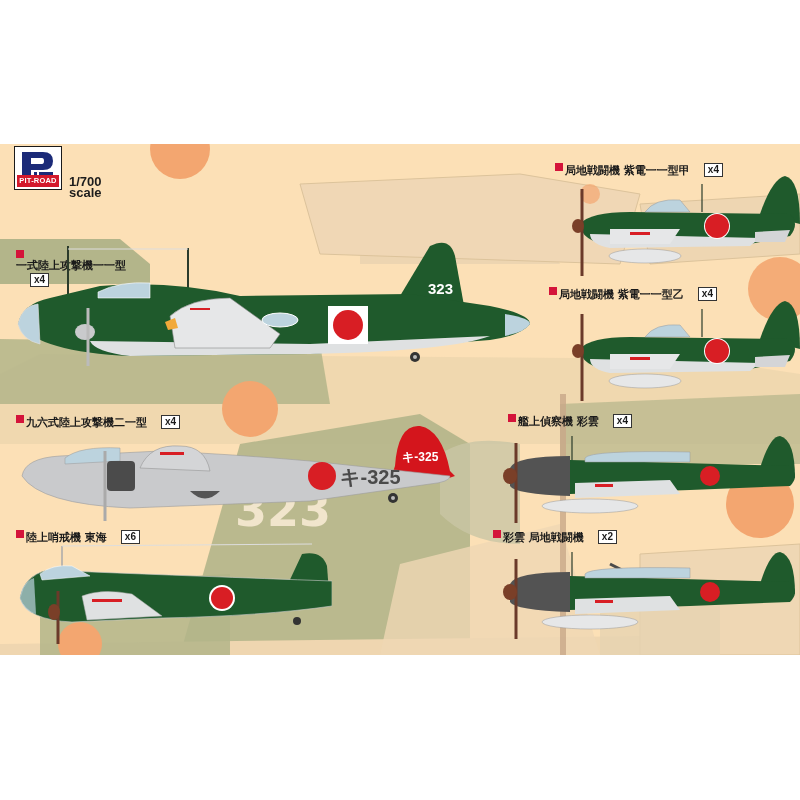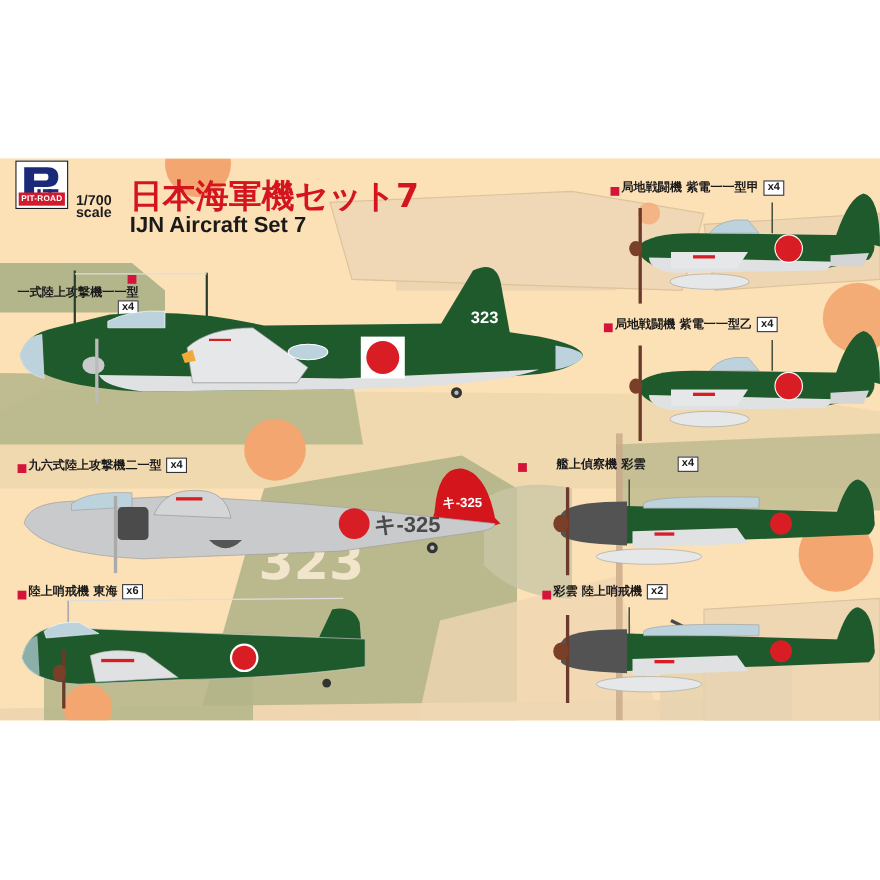--- a/index.html
+++ b/index.html
@@ -5,23 +5,23 @@
   html,body{margin:0;padding:0;background:#ffffff;}
   body{width:800px;height:800px;position:relative;overflow:hidden;font-family:"DejaVu Sans","Liberation Sans",sans-serif;}
   #stage{position:absolute;left:0;top:144px;width:800px;height:511px;background:#fce0b6;overflow:hidden;}
   .bg-svg{position:absolute;left:0;top:0;}
   .logo{position:absolute;left:14px;top:2px;width:48px;height:44px;background:#fff;border:1.5px solid #1a1a1a;box-sizing:border-box;}
   .logo-mark{position:absolute;left:4px;top:3px;width:38px;height:32px;}
   .logo-text{position:absolute;left:2px;bottom:2px;right:2px;height:12px;background:#d3192c;color:#fff;font-family:"Liberation Sans",sans-serif;font-weight:bold;font-size:7.5px;line-height:12px;text-align:center;letter-spacing:0.2px;}
   .scale{position:absolute;left:69px;top:32px;font-family:"Liberation Sans",sans-serif;font-weight:bold;font-size:13px;line-height:11px;color:#1c1c1c;text-align:left;}
   .title-jp{position:absolute;left:118px;top:14px;font-family:"DejaVu Sans",sans-serif;font-weight:bold;font-size:30px;color:#d4141f;letter-spacing:0px;white-space:nowrap;}
   .title-en{position:absolute;left:118px;top:50px;font-family:"Liberation Sans",sans-serif;font-weight:bold;font-size:20px;color:#1a1a1a;white-space:nowrap;}
-  .label{position:absolute;display:flex;align-items:flex-end;white-space:nowrap;font-family:"DejaVu Sans",sans-serif;font-weight:bold;font-size:11px;color:#1a1a1a;}
+  .label{position:absolute;display:flex;align-items:flex-start;white-space:nowrap;font-family:"DejaVu Sans",sans-serif;font-weight:bold;font-size:11px;color:#1a1a1a;}
   .label .sq{width:8px;height:8px;background:#d4143a;margin-right:2px;display:inline-block;}
-  .label .qty{margin-left:4px;border:1px solid #333;background:#fff;font-family:"Liberation Sans",sans-serif;font-weight:bold;font-size:10px;padding:0 3px;line-height:12px;}
+  .label .qty{margin-left:14px;border:1px solid #333;background:#fff;font-family:"Liberation Sans",sans-serif;font-weight:bold;font-size:10px;padding:0 3px;line-height:12px;}
   .plane{position:absolute;}
 </style>
 </head>
 <body>
 
 <div id="stage">
 
   <svg class="bg-svg" width="800" height="511" viewBox="0 0 800 511">
 
     <path d="M0 95 L120 95 L150 120 L150 140 L0 140 Z" fill="#b3b58a"></path>
@@ -59,22 +59,20 @@
       <rect x="25" y="22" width="3" height="8" fill="#1b2a78"></rect>
     </svg>
     <div class="logo-text">PIT-ROAD</div>
   </div>
 
   <div class="scale">
     <div>1/700</div>
     <div>scale</div>
   </div>
 
-  <div class="title-jp">日本海軍機セット7</div>
-  <div class="title-en">IJN Aircraft Set 7</div>
 
   <div class="label" style="left:16px;top:106px;flex-direction:column;">
     <span class="sq"></span>
     <span>一式陸上攻撃機一一型</span>
     <span class="qty">x4</span>
   </div>
   <div class="label" style="left:16px;top:271px;">
     <span class="sq"></span>
     <span>九六式陸上攻撃機二一型</span>
     <span class="qty">x4</span>
@@ -87,28 +85,28 @@
   <div class="label" style="left:555px;top:19px;">
     <span class="sq"></span>
     <span>局地戦闘機 紫電一一型甲</span>
     <span class="qty">x4</span>
   </div>
   <div class="label" style="left:535px;top:143px;padding-left:14px;">
     <span class="sq"></span>
     <span>局地戦闘機 紫電一一型乙</span>
     <span class="qty">x4</span>
   </div>
-  <div class="label" style="left:471px;top:270px;gap:25px;">
+  <div class="label" style="left:508px;top:270px;">
     <span class="sq"></span>
     <span>艦上偵察機 彩雲</span>
     <span class="qty">x4</span>
   </div>
   <div class="label" style="left:493px;top:386px;">
     <span class="sq"></span>
-    <span>彩雲 陸上哨戒機</span>
+    <span>彩雲 局地戦闘機</span>
     <span class="qty">x2</span>
   </div>
 
   <svg class="plane" style="left:10px;top:92px;" width="540" height="140" viewBox="0 0 540 140">
     <line x1="58" y1="10" x2="58" y2="60" stroke="#2b3b2b" stroke-width="2"></line>
     <line x1="178" y1="12" x2="178" y2="60" stroke="#2b3b2b" stroke-width="2"></line>
     <line x1="58" y1="13" x2="178" y2="13" stroke="#ddd" stroke-width="1"></line>
     <path d="M390 60 L420 10 Q440 0 445 20 L455 75 Z" fill="#1f5a2c"></path>
     <text x="418" y="58" font-family="Liberation Sans, sans-serif" font-weight="bold" font-size="15" fill="#fff">323</text>
     <path d="M8 88 Q12 68 40 62 L90 50 Q160 44 230 60 L400 58 L480 70 Q520 78 520 88 Q510 100 480 104 L300 118 L120 120 Q30 116 8 88 Z" fill="#1f5a2c"></path>

